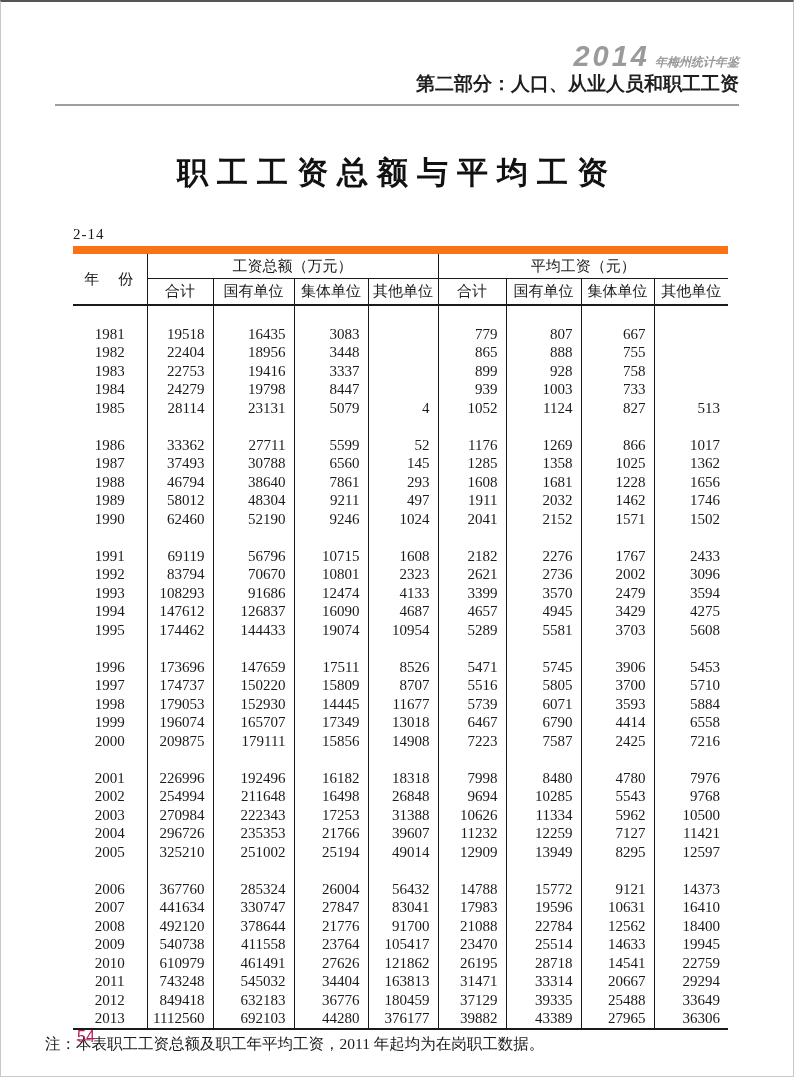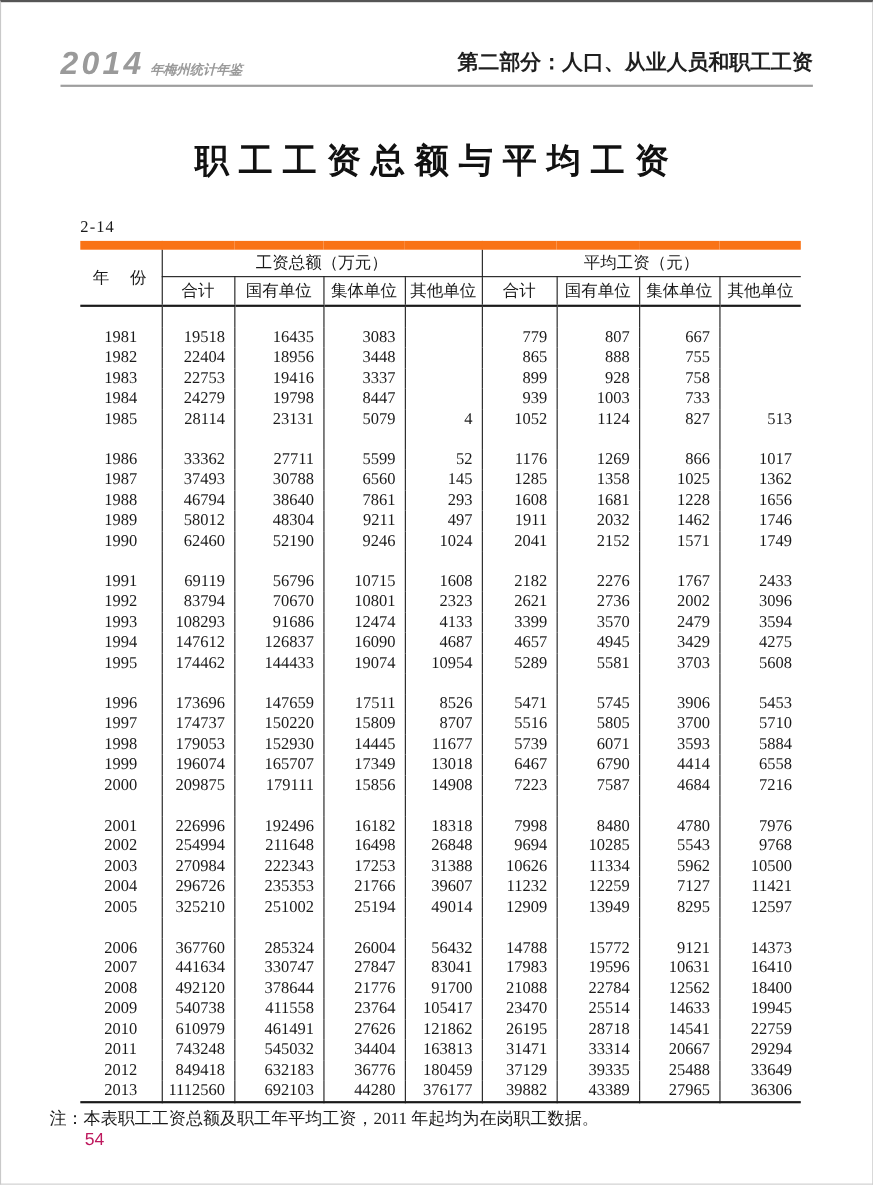--- a/index.html
+++ b/index.html
@@ -5,21 +5,21 @@
   html,body{margin:0;padding:0;background:#e9e9e9;}
   .page{
     width:794px;height:1077px;box-sizing:border-box;position:relative;
     background:#fff;color:#1a1a1a;overflow:hidden;
     border:1px solid #c9c9c9;border-top:2px solid #555;
     font-family:"Liberation Serif",serif;
   }
   
   .running-header{
     margin:0 54px;padding-top:42px;display:flex;justify-content:space-between;
-    align-items:flex-end;border-bottom:2px solid #9e9e9e;padding-bottom:5px;
+    align-items:flex-end;border-bottom:2px solid #9e9e9e;padding-bottom:5px;flex-direction:column;
   }
   .logo{display:flex;align-items:baseline;}
   .logo-year{
     font-family:"Liberation Sans",sans-serif;font-style:italic;font-weight:bold;
     font-size:29px;line-height:24px;color:#9a9a9a;letter-spacing:3px;
   }
   .logo-title{
     font-family:"Liberation Sans",sans-serif;font-style:italic;font-weight:bold;
     font-size:12px;color:#9a9a9a;margin-left:5px;
   }
@@ -233,21 +233,21 @@
         </tr>
         <tr>
           <td class="year">1990</td>
           <td>62460</td>
           <td>52190</td>
           <td>9246</td>
           <td>1024</td>
           <td>2041</td>
           <td>2152</td>
           <td>1571</td>
-          <td>1749</td>
+          <td>1502</td>
         </tr>
         <tr>
           <td class="year"></td>
           <td></td>
           <td></td>
           <td></td>
           <td></td>
           <td></td>
           <td></td>
           <td></td>
@@ -364,21 +364,21 @@
           <td>6558</td>
         </tr>
         <tr>
           <td class="year">2000</td>
           <td>209875</td>
           <td>179111</td>
           <td>15856</td>
           <td>14908</td>
           <td>7223</td>
           <td>7587</td>
-          <td>4684</td>
+          <td>2425</td>
           <td>7216</td>
         </tr>
         <tr>
           <td class="year"></td>
           <td></td>
           <td></td>
           <td></td>
           <td></td>
           <td></td>
           <td></td>

